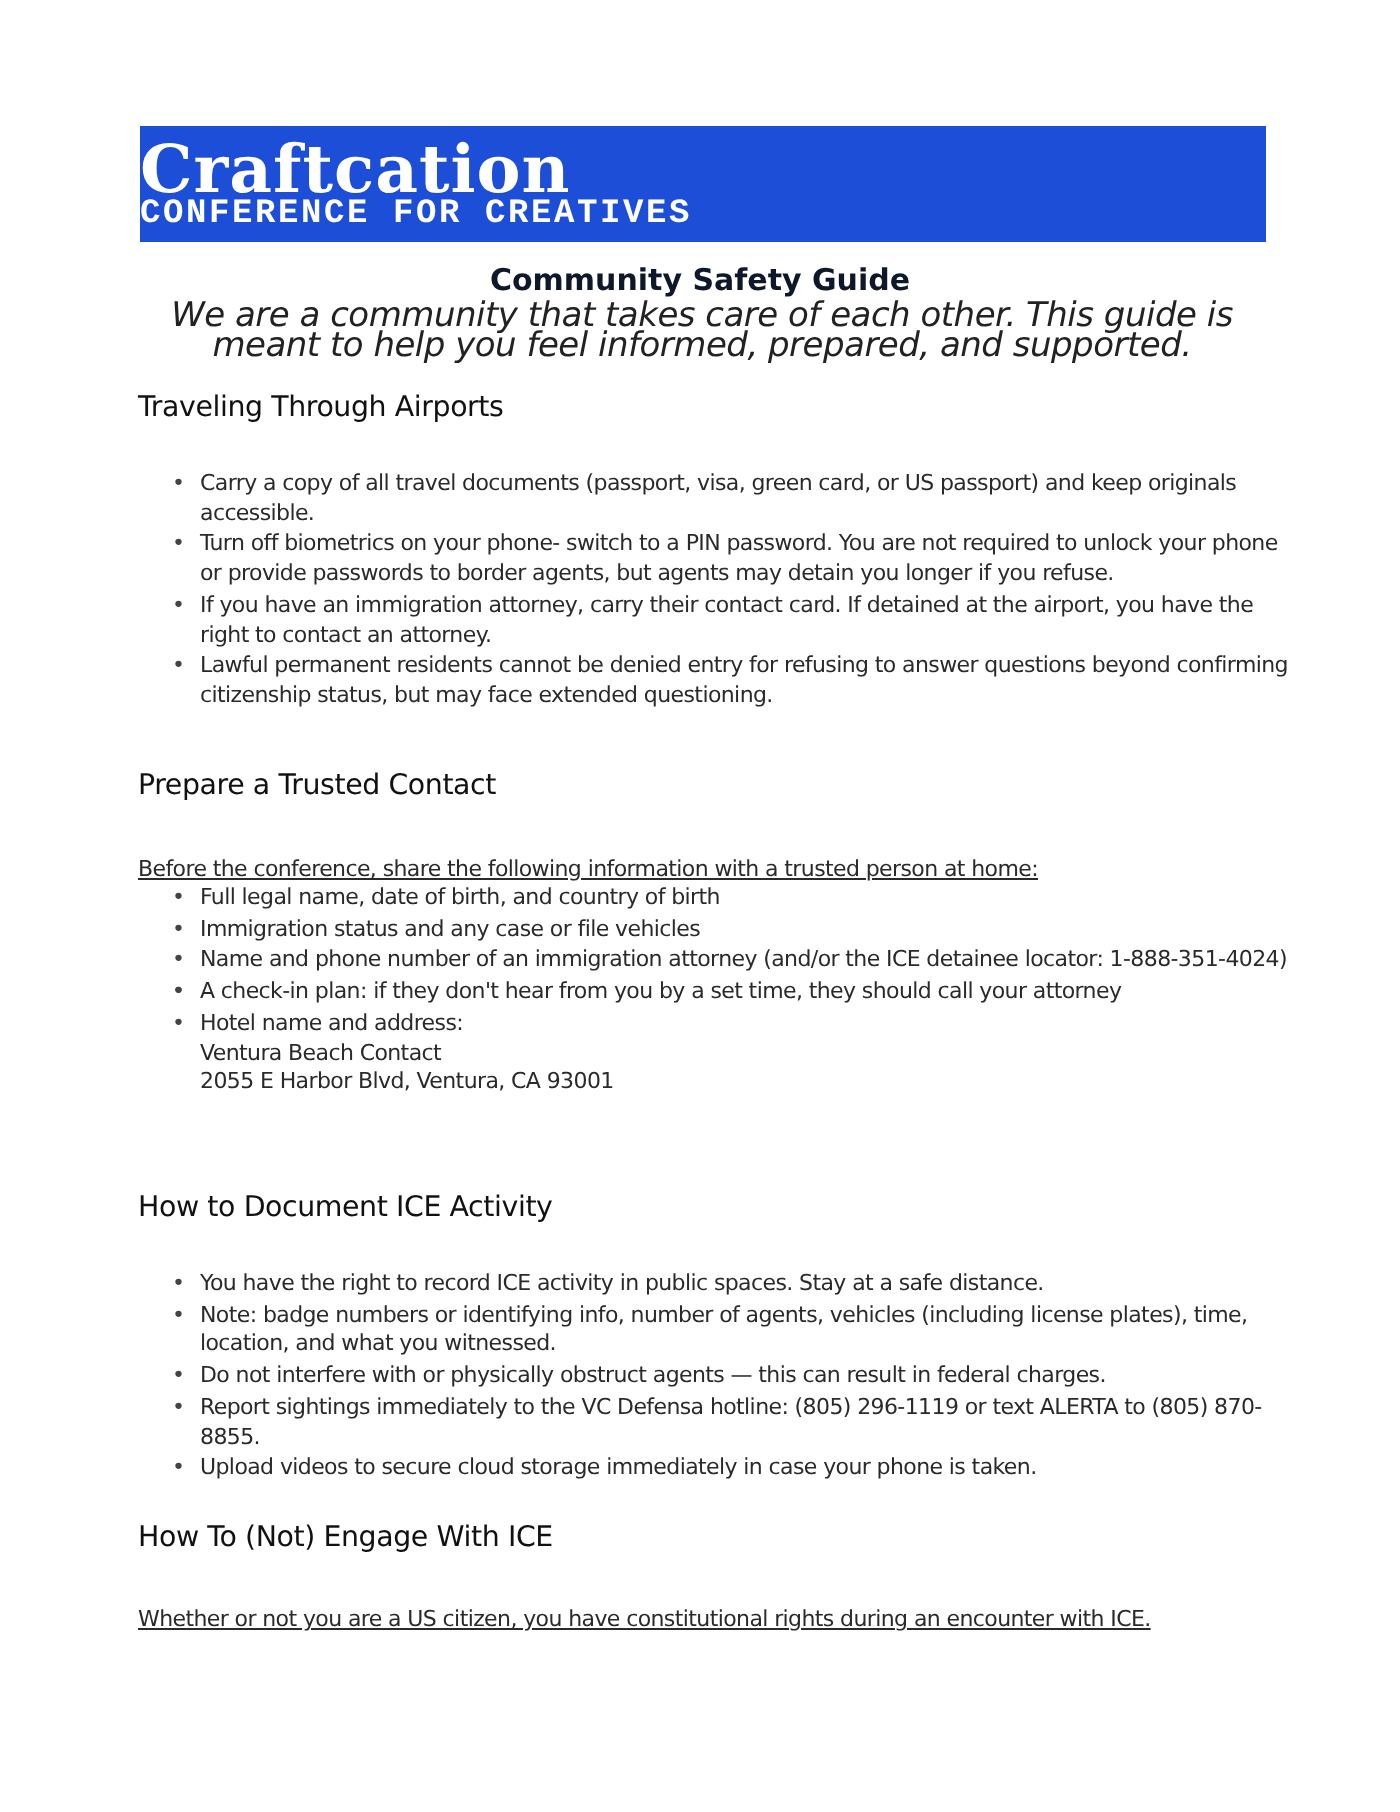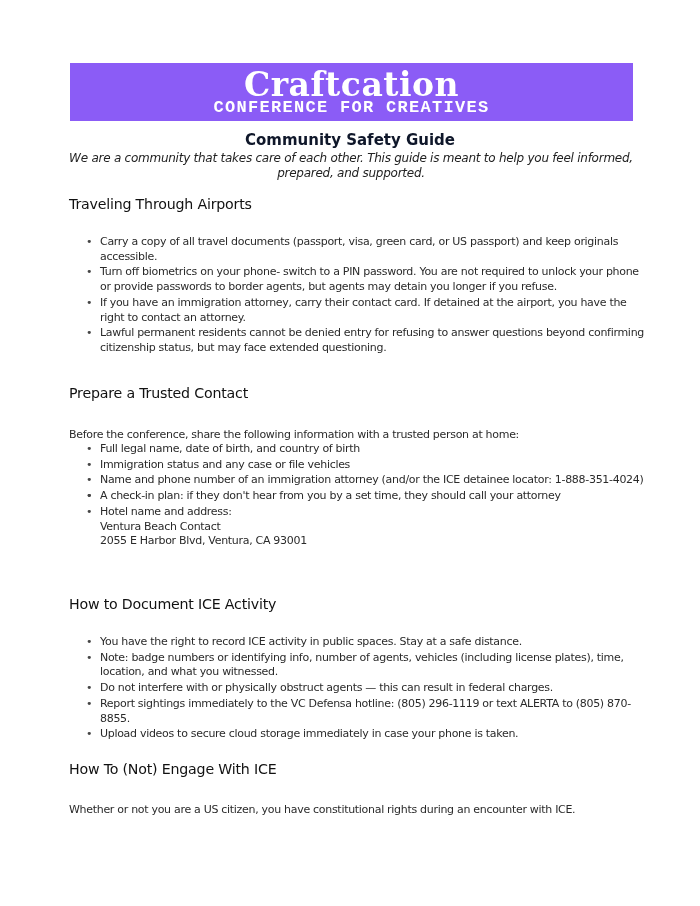--- a/index.html
+++ b/index.html
@@ -1,33 +1,33 @@
 <!DOCTYPE html>
 <html><head>
   <meta charset="utf-8">
   <style>
     html, body { margin: 0; padding: 0; background: #ffffff; }
     body { width: 700px; height: 906px; position: relative; overflow: hidden;
            font-family: "DejaVu Sans", sans-serif; color: #1a1a1a; }
     .banner { position: absolute; left: 70px; top: 63px; width: 563px; height: 58px;
-              background: #8b5cf6; text-align: center; }
+              background: #1d4ed8; text-align: left; }
     .logo { position: absolute; left: 0; right: 0; top: 2px; color: #ffffff;
             font-family: "DejaVu Serif", serif; font-weight: bold; font-size: 33px;
             letter-spacing: 0.5px; line-height: 40px; }
     .tagline { position: absolute; left: 0; right: 0; top: 38px; color: #ffffff;
                font-family: Liberation Mono, monospace; font-weight: bold; font-size: 17px;
                letter-spacing: 1.3px; line-height: 14px; }
     .title { position: absolute; left: 0; right: 0; top: 131px; text-align: center;
              font-weight: bold; font-size: 15px; color: #0f172a; }
     .subtitle { position: absolute; left: 66px; width: 570px; top: 151px; text-align: center;
-                font-style: italic; font-size: 12px; line-height: 15px; color: #222;
+                font-style: italic; font-size: 17px; line-height: 15px; color: #222;
                 letter-spacing: -0.25px; }
     h2 { position: absolute; left: 69px; margin: 0; font-size: 14.2px; font-weight: normal; color: #111; letter-spacing: -0.2px; }
     .para { position: absolute; left: 69px; width: 580px; font-size: 11px; line-height: 15px;
-            color: #2a2a2a; letter-spacing: -0.3px; margin: 0; }
+            color: #2a2a2a; letter-spacing: -0.3px; margin: 0; text-decoration: underline; }
     ul { position: absolute; left: 84px; width: 560px; margin: 0; padding: 0; list-style: none;
          font-size: 11px; line-height: 14.7px; color: #2a2a2a; letter-spacing: -0.3px; }
     li { position: relative; padding-left: 16px; margin-bottom: 1px; }
     li .dot { position: absolute; left: 2px; top: 0; font-size: 11px; color: #444; }
   </style>
 </head>
 <body>
 
 <div class="banner">
   <div class="logo">Craftcation</div>

